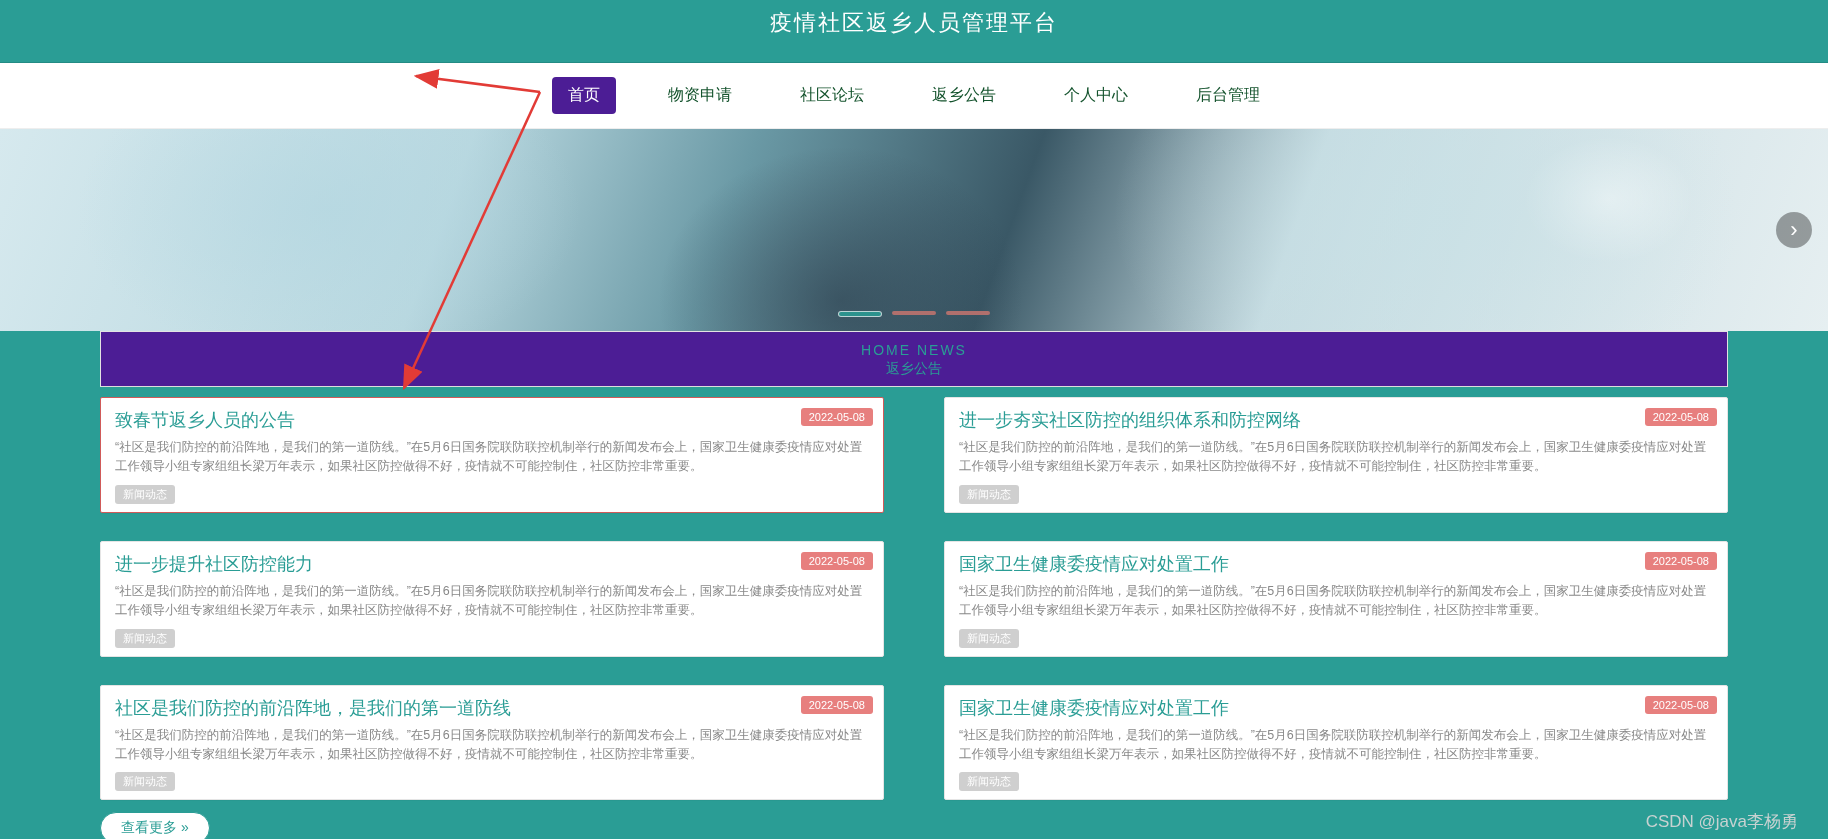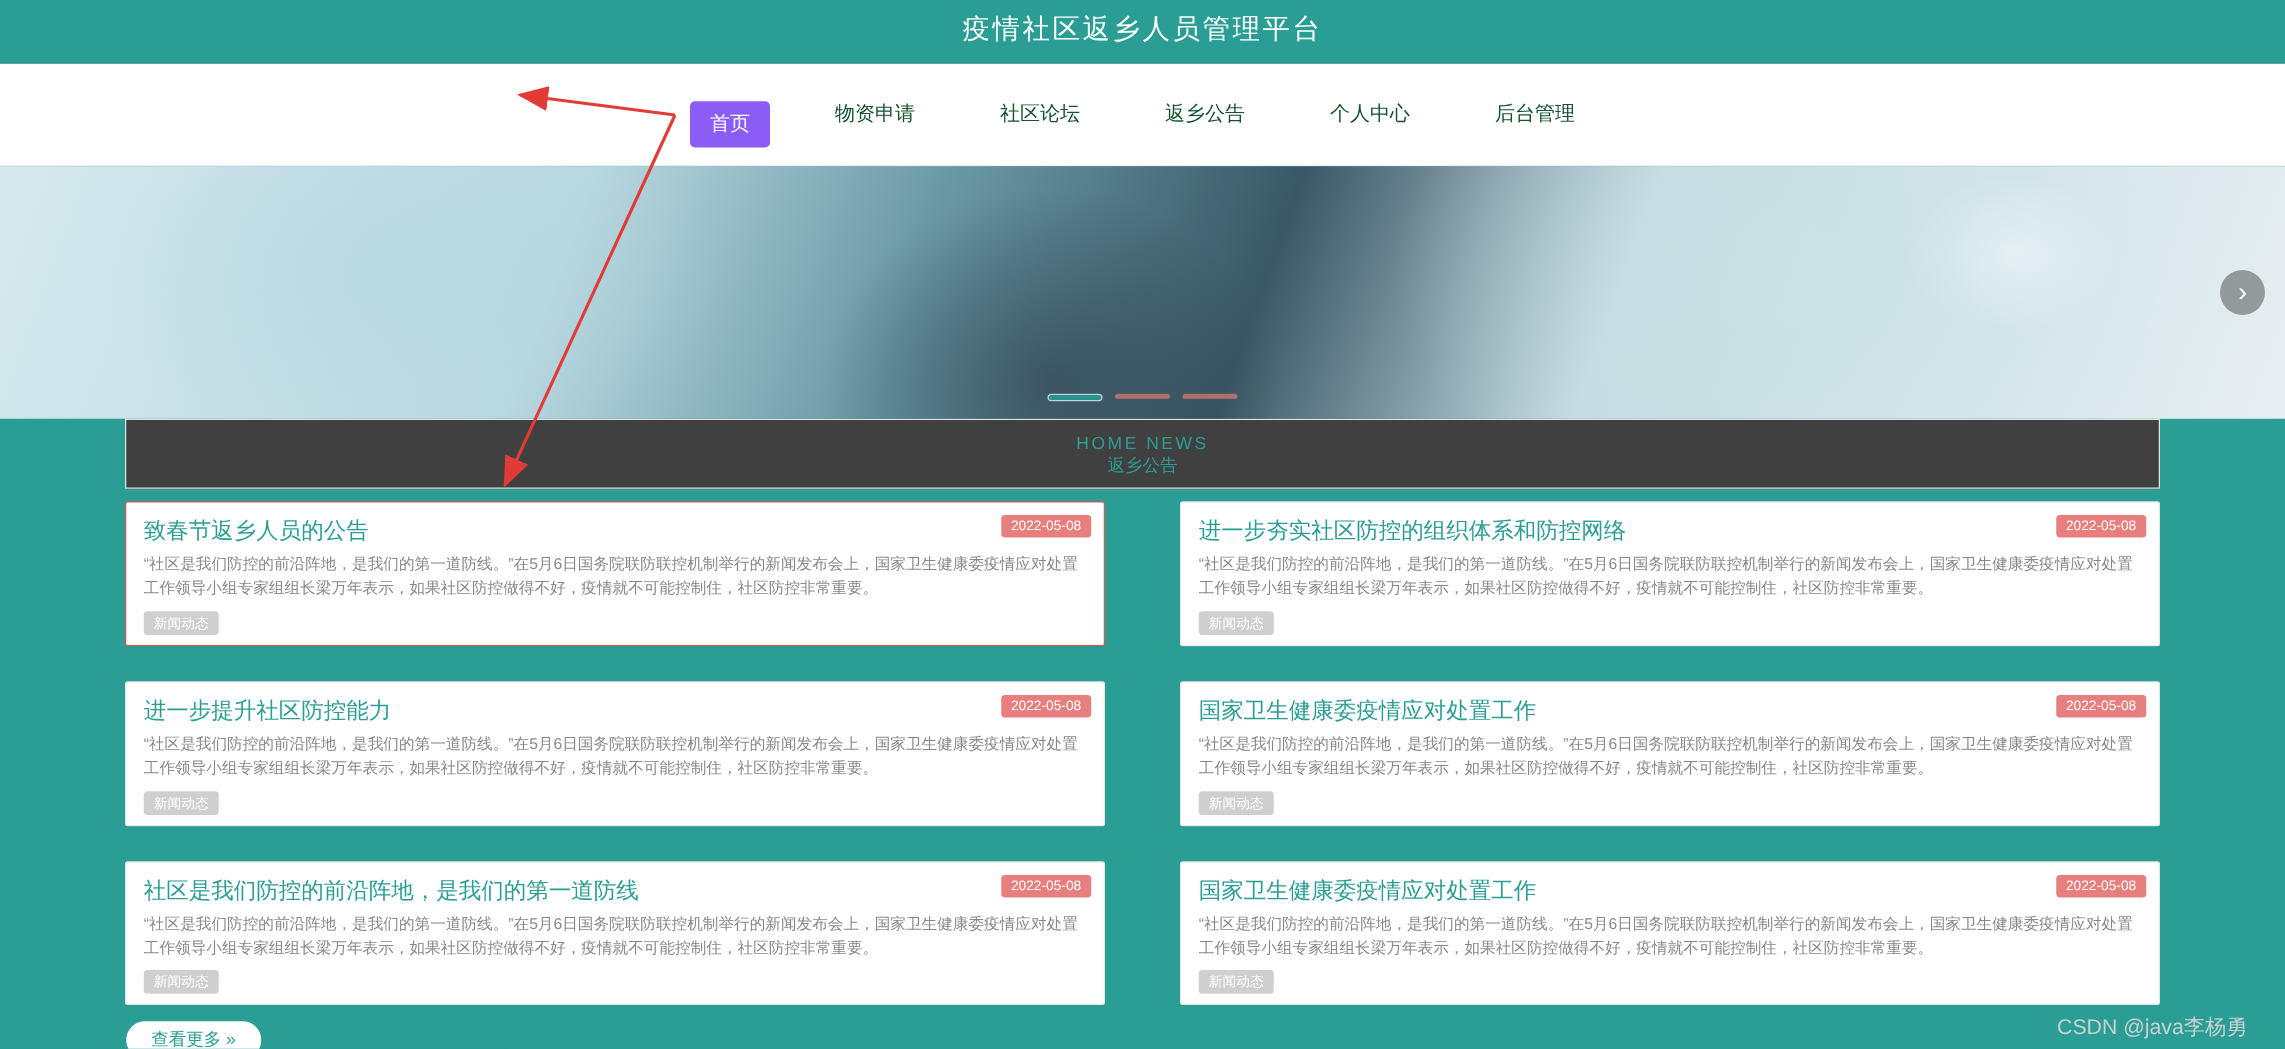--- a/index.html
+++ b/index.html
@@ -1,37 +1,37 @@
 <!DOCTYPE html>
 <html><head>
 <meta charset="utf-8">
 <style>
 * { margin:0; padding:0; box-sizing:border-box; }
 body { font-family: "Microsoft YaHei", Arial, sans-serif; background:#2a9d95; width:1828px; height:839px; overflow:hidden; position:relative; }
 
-.header { background:#2a9d95; color:#fff; text-align:center; padding:8px 0 12px 0; font-size:22px; letter-spacing:2px; border-bottom:1px solid #238b84; }
+.header { background:#2a9d95; color:#fff; text-align:center; padding:8px 0 24px 0; font-size:22px; letter-spacing:2px; border-bottom:1px solid #238b84; }
 
 .navbar { background:#fff; display:flex; gap:36px; justify-content:center; align-items:center; padding:14px 0 14px 0; border-bottom:1px solid #eee; }
 .nav-item { color:#14532d; font-size:16px; cursor:pointer; padding:8px 16px; border-radius:4px; }
-.nav-item.active { background:#8b5cf6; color:#fff;margin-top:16px; }
+.nav-item.active { background:#4c1d95; color:#fff; }
 
 .carousel { position:relative; height:202px; overflow:hidden; background:linear-gradient(110deg,#d6e9ee 0%,#b9d8e0 25%,#6a99a5 40%,#3a5866 55%,#c5dbe1 70%,#e6eff1 100%); }
 .carousel::before { content:""; position:absolute; left:0; right:0; top:0; bottom:0; background:
   radial-gradient(ellipse 420px 260px at 18% 40%, rgba(180,215,225,0.7), transparent 60%),
   radial-gradient(ellipse 480px 340px at 78% 42%, rgba(200,225,230,0.7), transparent 65%),
   radial-gradient(ellipse 260px 220px at 46% 85%, rgba(40,55,70,0.55), transparent 70%),
   radial-gradient(ellipse 120px 90px at 88% 35%, rgba(255,255,255,0.6), transparent 70%);
 }
 .carousel .next-btn { position:absolute; right:16px; top:50%; transform:translateY(-50%); width:36px; height:36px; border-radius:50%; background:rgba(0,0,0,0.35); color:#fff; display:flex; align-items:center; justify-content:center; font-size:22px; cursor:pointer; }
 .indicators { position:absolute; left:50%; transform:translateX(-50%); bottom:14px; display:flex; gap:10px; }
 .ind { width:44px; height:4px; border-radius:3px; background:#c5746f; opacity:.85; }
 .ind.active { background:#2a9d95; height:6px; border:1px solid rgba(255,255,255,.8); }
 
 .content-wrap { padding:0 100px 14px 100px; background:#2a9d95; }
-.section-head { background:#404040; text-align:center; padding:10px 0 8px 0; border:1px solid #e3e3e3; border-bottom:1px solid #ddd; }
+.section-head { background:#4c1d95; text-align:center; padding:10px 0 8px 0; border:1px solid #e3e3e3; border-bottom:1px solid #ddd; }
 .section-head .en { color:#2a9d95; font-size:14px; letter-spacing:2px; }
 .section-head .cn { color:#2a9d95; font-size:14px; margin-top:2px; }
 
 .grid { display:grid; grid-template-columns:1fr 1fr; gap:28px 60px; margin-top:10px; }
 .card { background:#fff; border:1px solid #e5e5e5; border-radius:2px; padding:10px 14px 8px 14px; position:relative; box-shadow:0 1px 0 rgba(0,0,0,.03); }
 .card .title { color:#2a9d95; font-size:18px; font-weight:500; margin-bottom:6px; }
 .card .date { position:absolute; right:10px; top:10px; background:#e77f7e; color:#fff; font-size:11px; padding:3px 8px; border-radius:3px; }
 .card .desc { color:#888; font-size:12.5px; line-height:1.55; }
 .card .tag { display:inline-block; margin-top:8px; background:#cfcfcf; color:#fff; font-size:11px; padding:2px 8px; border-radius:3px; }
 .card.highlight { border:1.5px solid #d05a59; }

